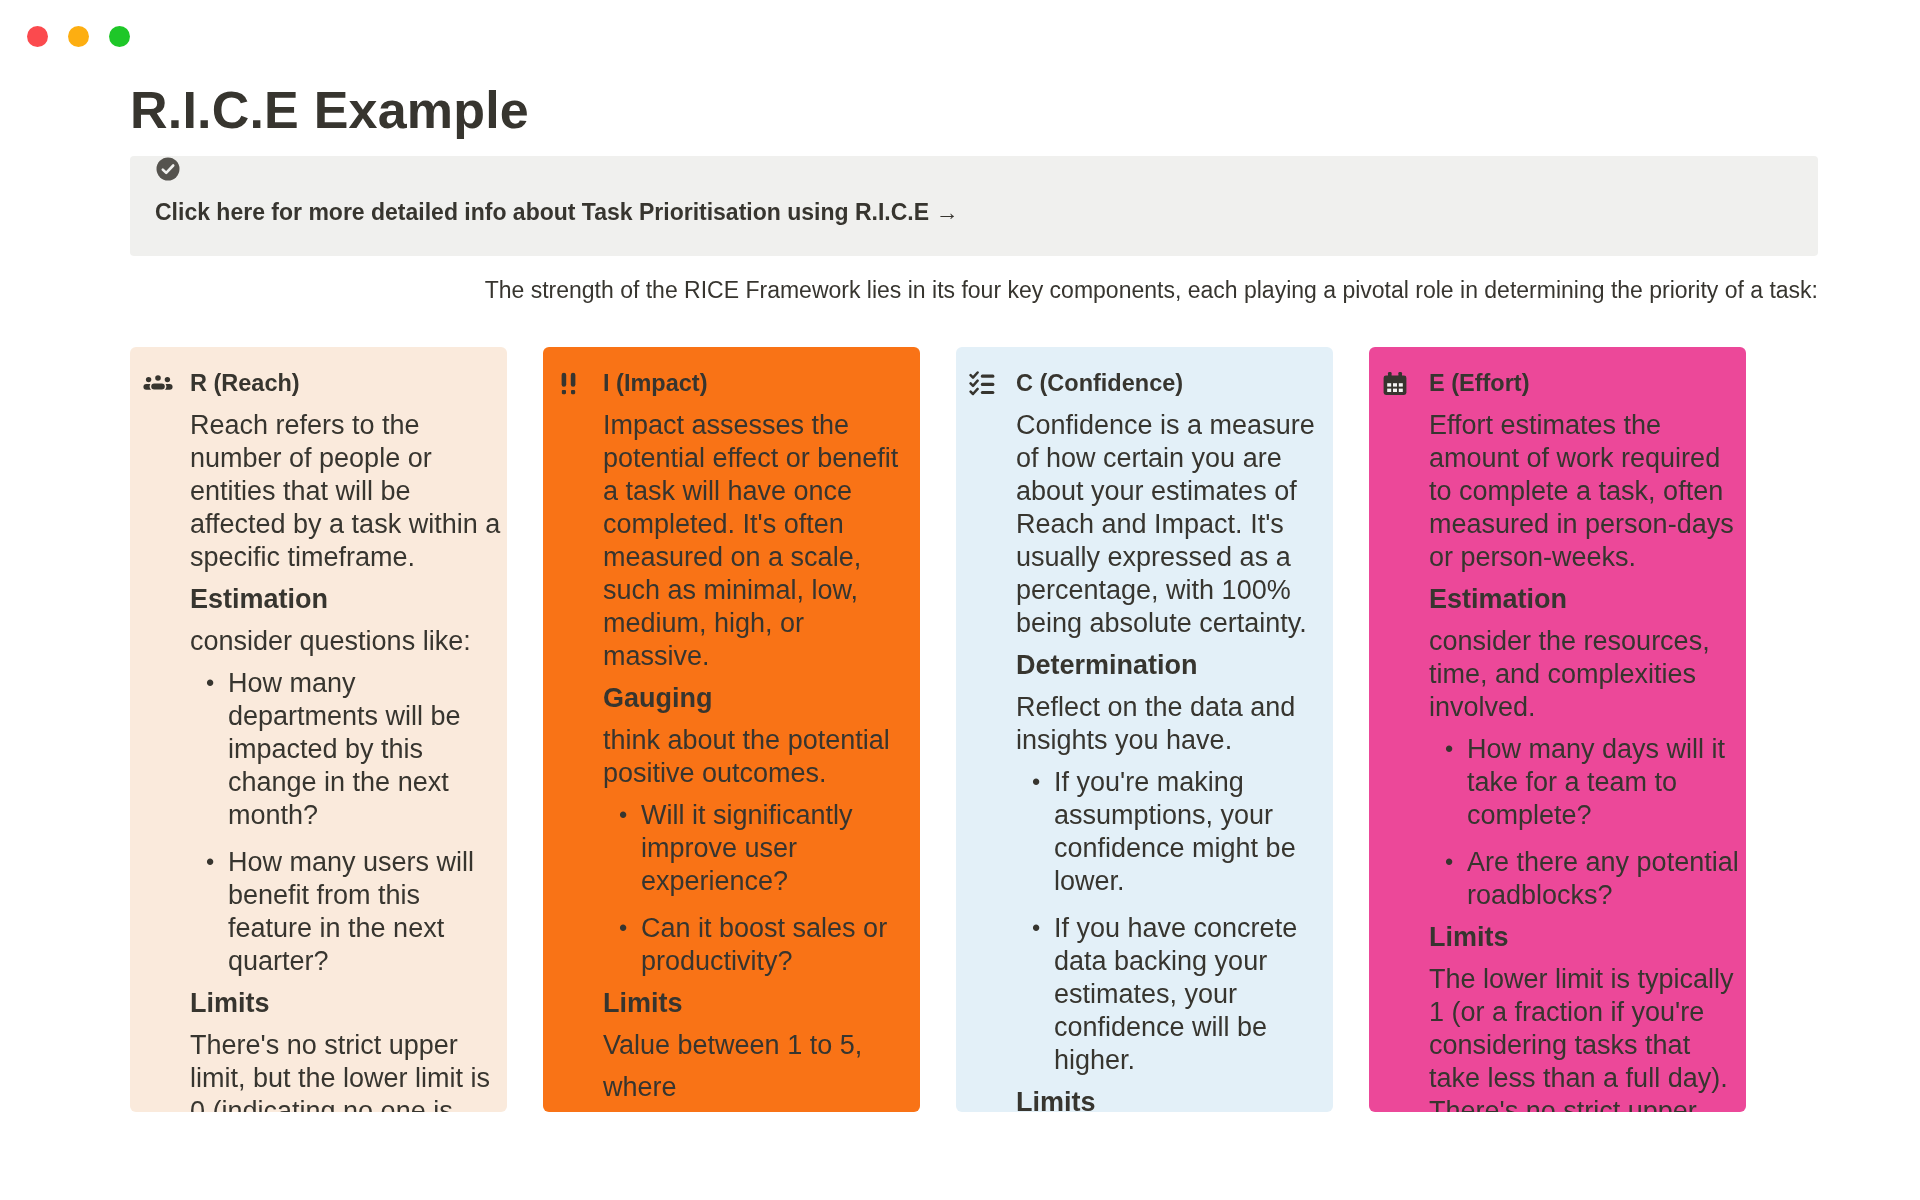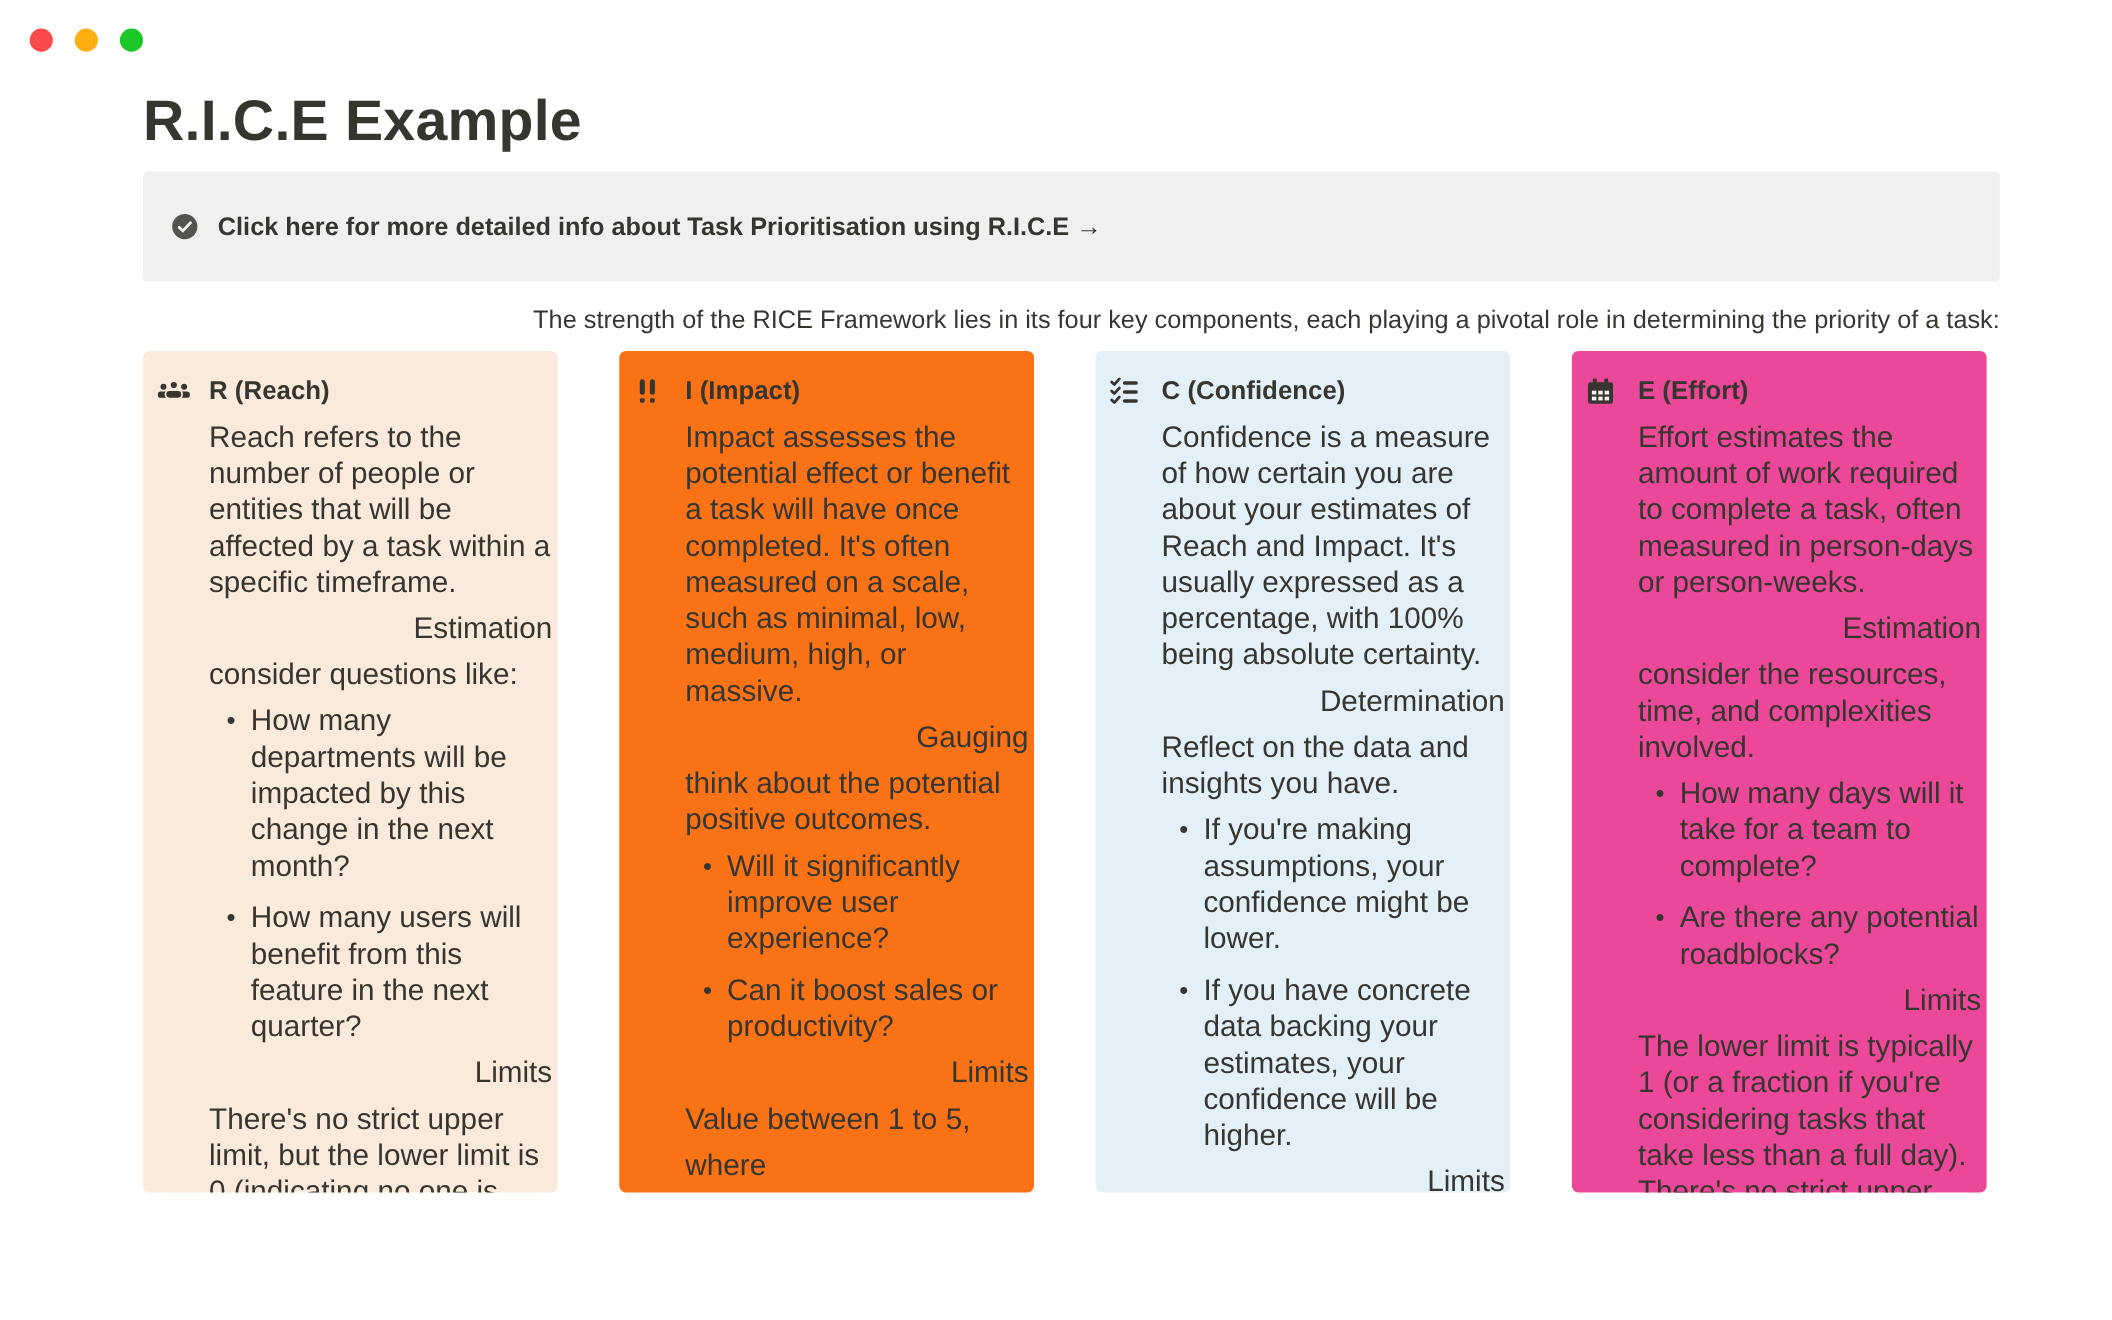--- a/index.html
+++ b/index.html
@@ -28,37 +28,37 @@
     font-weight: 700;
     letter-spacing: 0.2px;
   }
 
   .callout {
     margin-top: 14px;
     height: 100px;
     background: var(--calloutBg, #F0F0EE);
     border-radius: 4px;
     display: flex;
-    align-items: center;
     padding: 0 20px 0 25px;
     box-sizing: border-box;
     gap: 17px;
     cursor: pointer;
+    flex-direction: column;
   }
   .callout-icon { width: 26px; height: 26px; flex: 0 0 auto; display: flex; }
   .callout-text { font-size: 23px; font-weight: 700; }
 
   .intro {
     margin: 18px 0 0 0;
     font-size: 23px;
     line-height: 33px;
     text-align: right;
   }
 
-  .cards { margin-top: 12px; display: flex; gap: 56px; }
+  .cards { margin-top: 40px; display: flex; gap: 36px; }
 
   .card {
     width: 377px;
     height: 765px;
     border-radius: 6px;
     box-sizing: border-box;
     overflow: hidden;
     padding: 20px 5px 0 13px;
     flex: 0 0 auto;
   }
@@ -75,21 +75,21 @@
   }
   .card-title {
     margin: 0;
     font-size: 23.5px;
     line-height: 33px;
     font-weight: 700;
   }
   .card-body { margin-left: 47px; }
   .card-body .blk { font-size: 27px; line-height: 33px; }
   .card-body p.blk  { margin: 9px 0; font-weight: 400; }
-  .card-body h4.blk { margin: 9px 0; font-weight: 400; text-align: right; }
+  .card-body h4.blk { margin: 9px 0; font-weight: 700; }
   .card-body ul.blk {
     list-style: none;
     margin: 9px 0 9px 14px;
     padding: 0;
   }
   .card-body ul.blk li {
     position: relative;
     padding-left: 24px;
     margin: 0 0 14px 0;
   }

